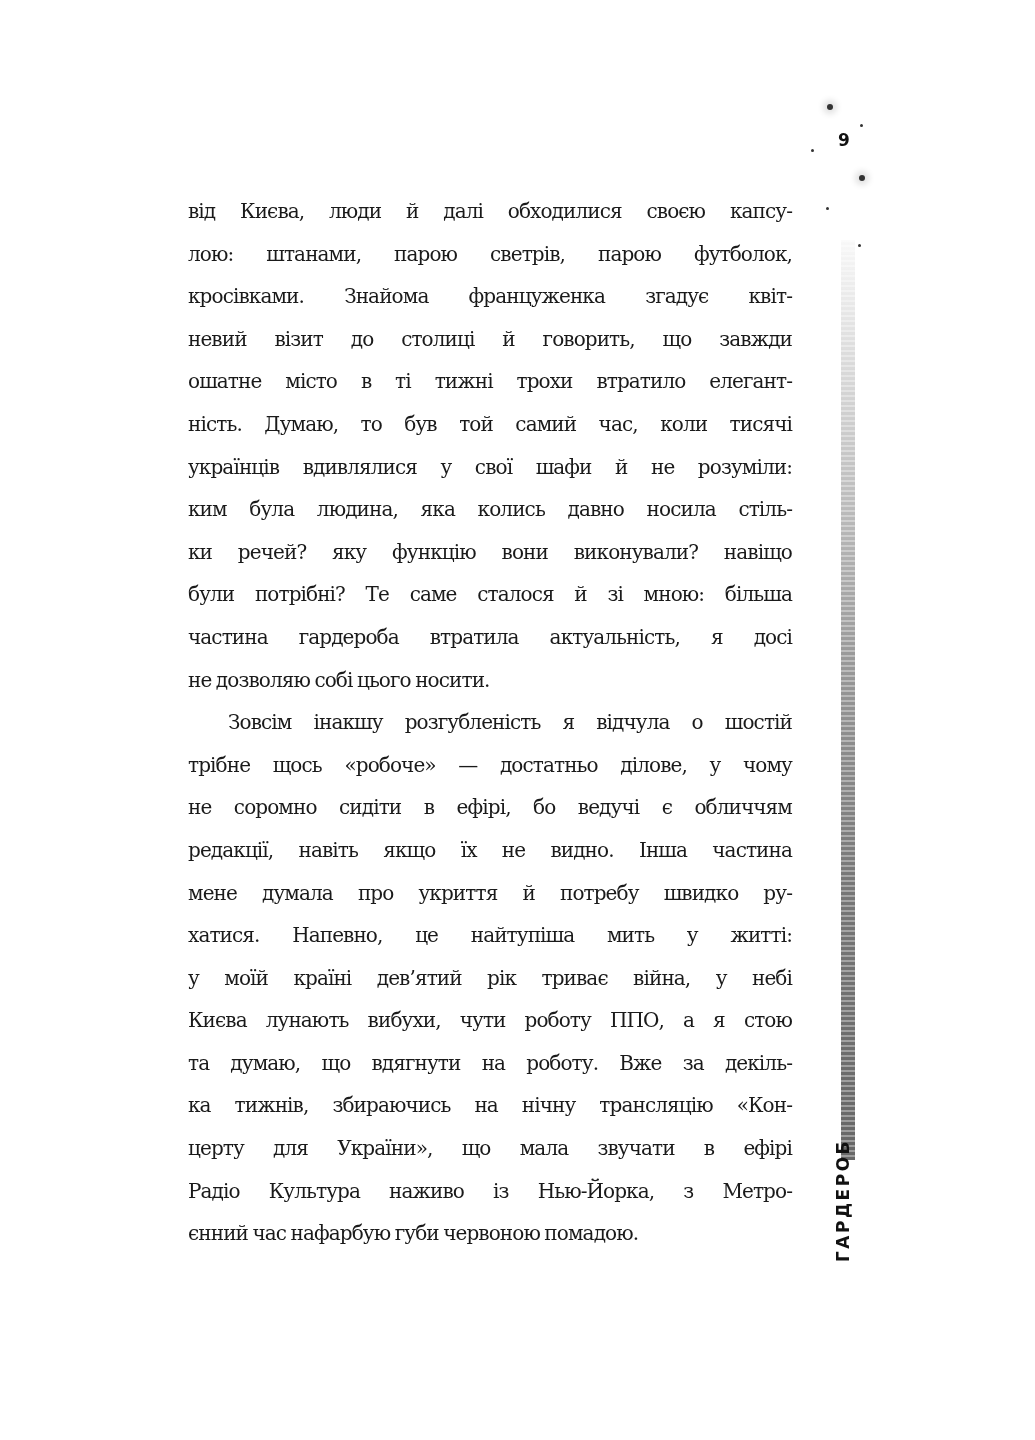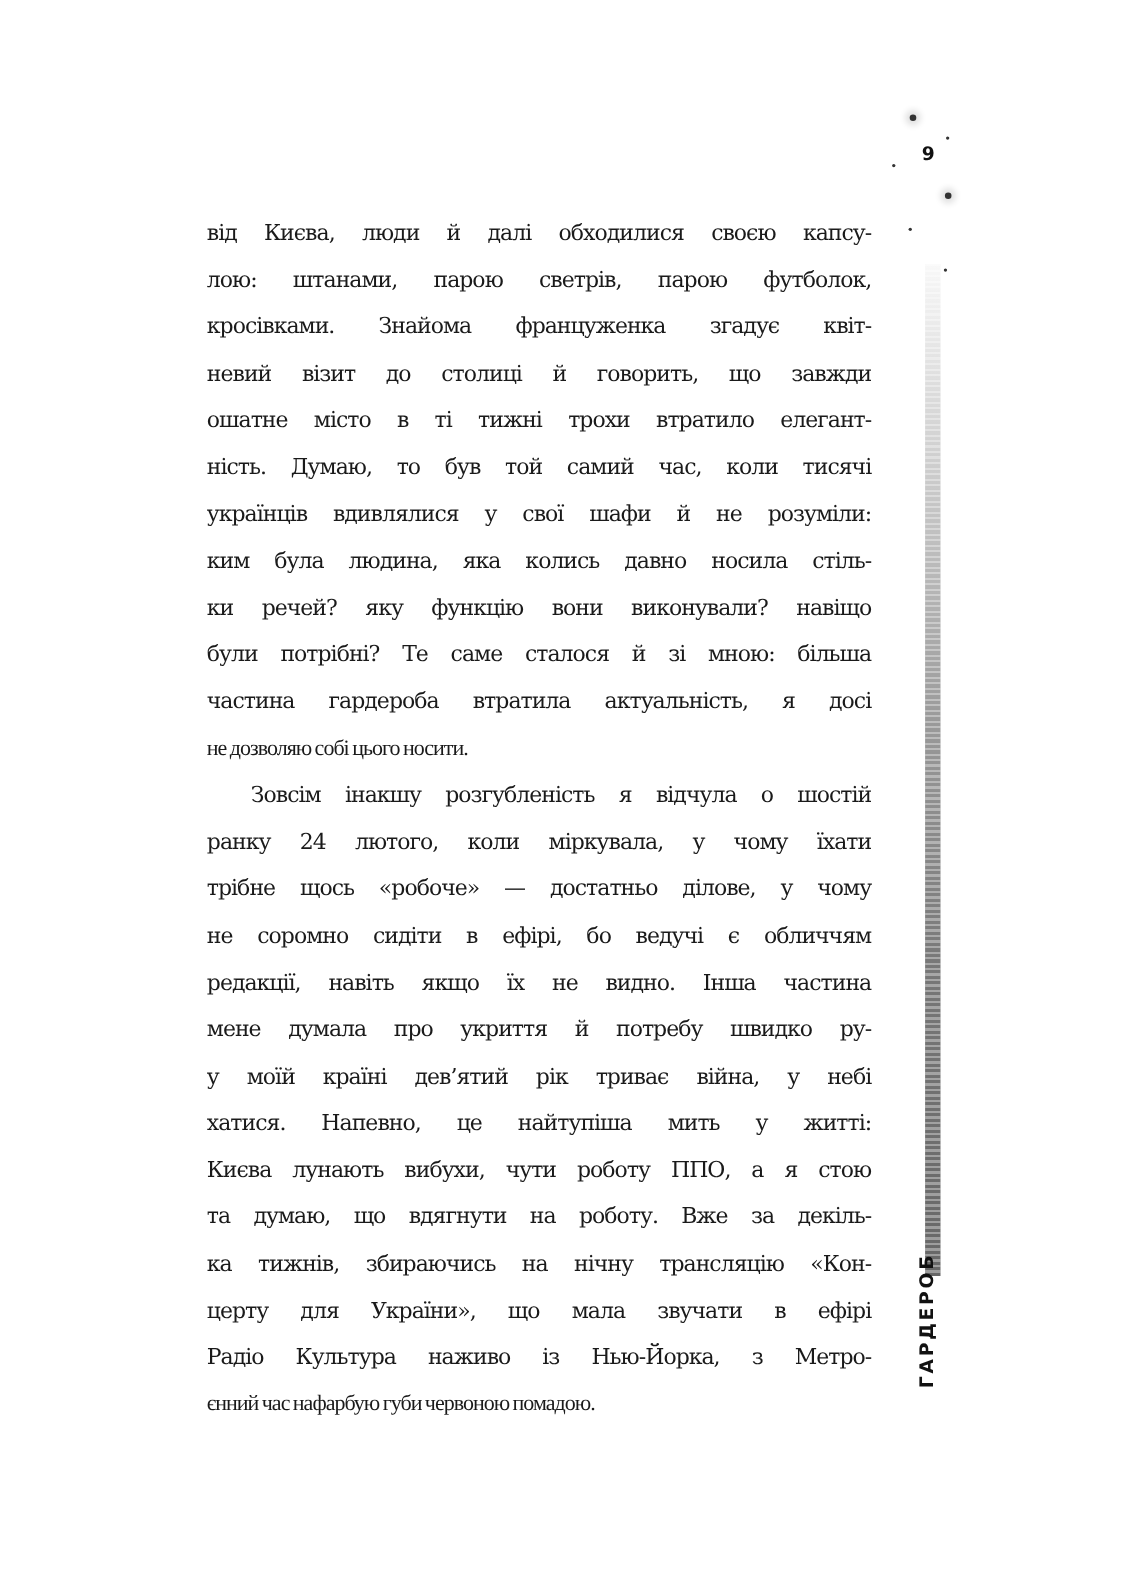--- a/index.html
+++ b/index.html
@@ -9,21 +9,21 @@
       position: absolute; left: 188px; top: 190px; width: 604px;
       font-family: "DejaVu Serif", "Liberation Serif", serif;
       color: #1a1a1a;
     }
     .line {
       display: block; height: 42.6px; line-height: 42.6px;
       font-size: 20px; white-space: nowrap;
       text-align: justify; text-align-last: justify;
       letter-spacing: -0.9px; word-spacing: -1px;
     }
-    .line.last { text-align-last: left; font-family: Liberation Serif, serif; }
+    .line.last { text-align-last: left; }
     .line.indent { padding-left: 40px; }
     .page-number {
       position: absolute; left: 838px; top: 130px;
       font-family: "DejaVu Sans", "Liberation Sans", sans-serif;
       font-weight: bold; font-size: 17px; color: #111;
     }
     .dot { position: absolute; border-radius: 50%; background: #333; }
     .dot.glow { box-shadow: 0 0 6px 4px rgba(0,0,0,0.12); }
     .bar {
       position: absolute; left: 841px; top: 240px; width: 14px; height: 920px;
@@ -63,27 +63,26 @@
     <span class="line">ошатне місто в ті тижні трохи втратило елегант-</span>
     <span class="line">ність. Думаю, то був той самий час, коли тисячі</span>
     <span class="line">українців вдивлялися у свої шафи й не розуміли:</span>
     <span class="line">ким була людина, яка колись давно носила стіль-</span>
     <span class="line">ки речей? яку функцію вони виконували? навіщо</span>
     <span class="line">були потрібні? Те саме сталося й зі мною: більша</span>
     <span class="line">частина гардероба втратила актуальність, я досі</span>
     <span class="line last">не дозволяю собі цього носити.</span>
 
     <span class="line indent">Зовсім інакшу розгубленість я відчула о шостій</span>
-    <span class="line">ранку 24 лютого, коли міркувала, у чому їхати</span>
     <span class="line">трібне щось «робоче» — достатньо ділове, у чому</span>
     <span class="line">не соромно сидіти в ефірі, бо ведучі є обличчям</span>
     <span class="line">редакції, навіть якщо їх не видно. Інша частина</span>
     <span class="line">мене думала про укриття й потребу швидко ру-</span>
+    <span class="line">хатися. Напевно, це найтупіша мить у житті:</span>
     <span class="line">у моїй країні дев’ятий рік триває війна, у небі</span>
-    <span class="line">хатися. Напевно, це найтупіша мить у житті:</span>
     <span class="line">Києва лунають вибухи, чути роботу ППО, а я стою</span>
     <span class="line">та думаю, що вдягнути на роботу. Вже за декіль-</span>
     <span class="line">ка тижнів, збираючись на нічну трансляцію «Кон-</span>
     <span class="line">церту для України», що мала звучати в ефірі</span>
     <span class="line">Радіо Культура наживо із Нью-Йорка, з Метро-</span>
     <span class="line last">єнний час нафарбую губи червоною помадою.</span>
   </div>
 
   <div class="dot glow" style="left:827px;top:104px;width:6px;height:6px;"></div>
   <div class="dot" style="left:860px;top:124px;width:3px;height:3px;"></div>

